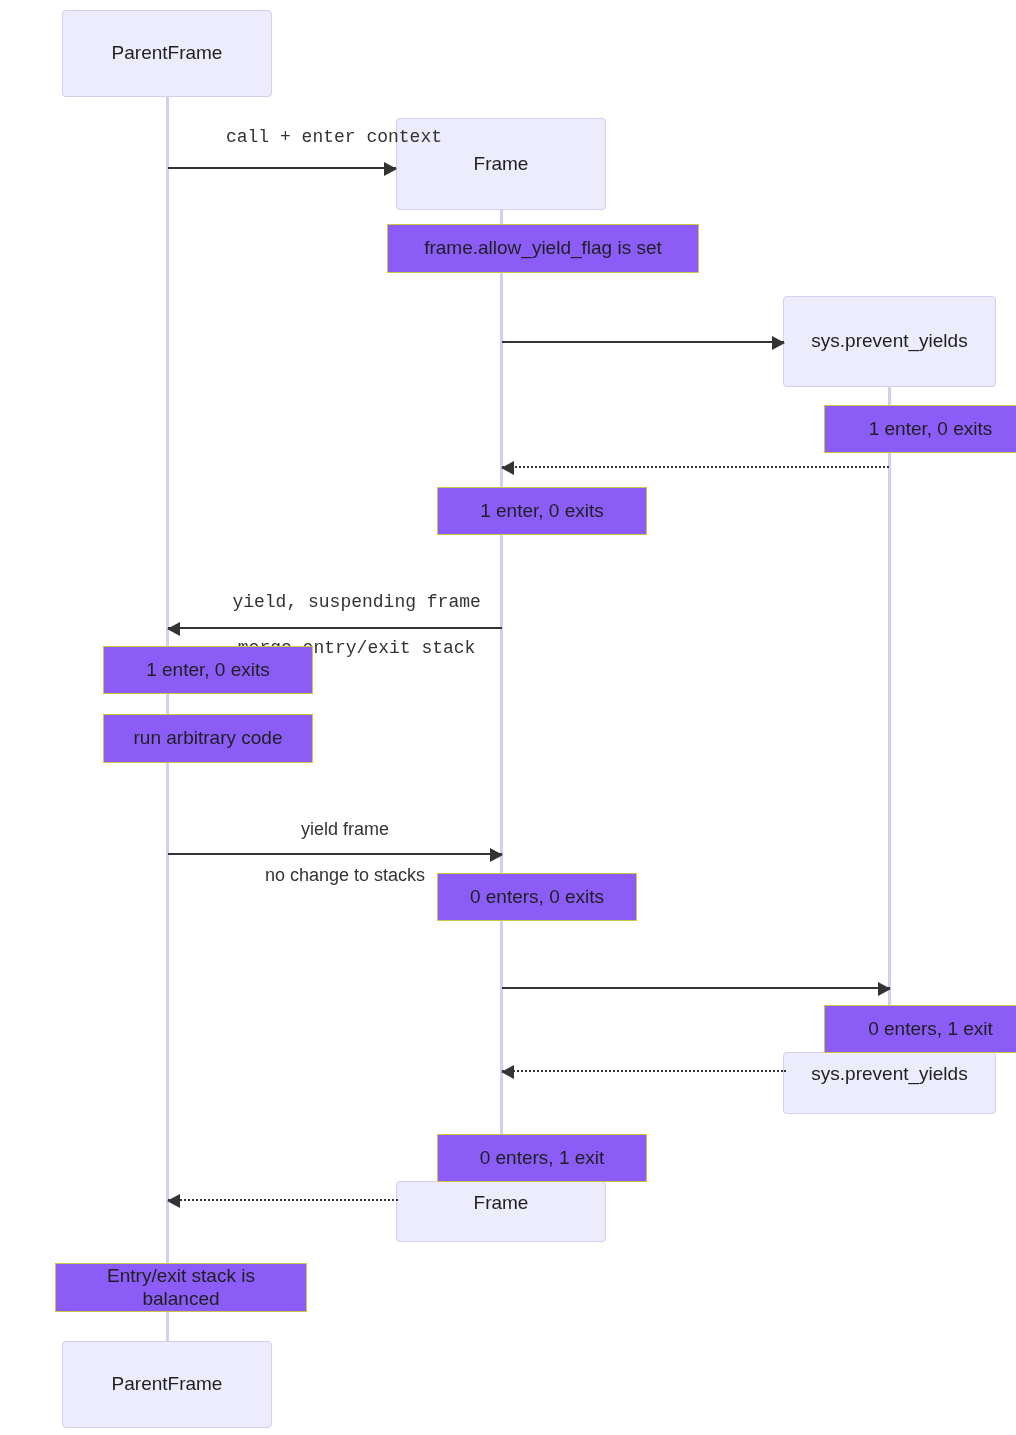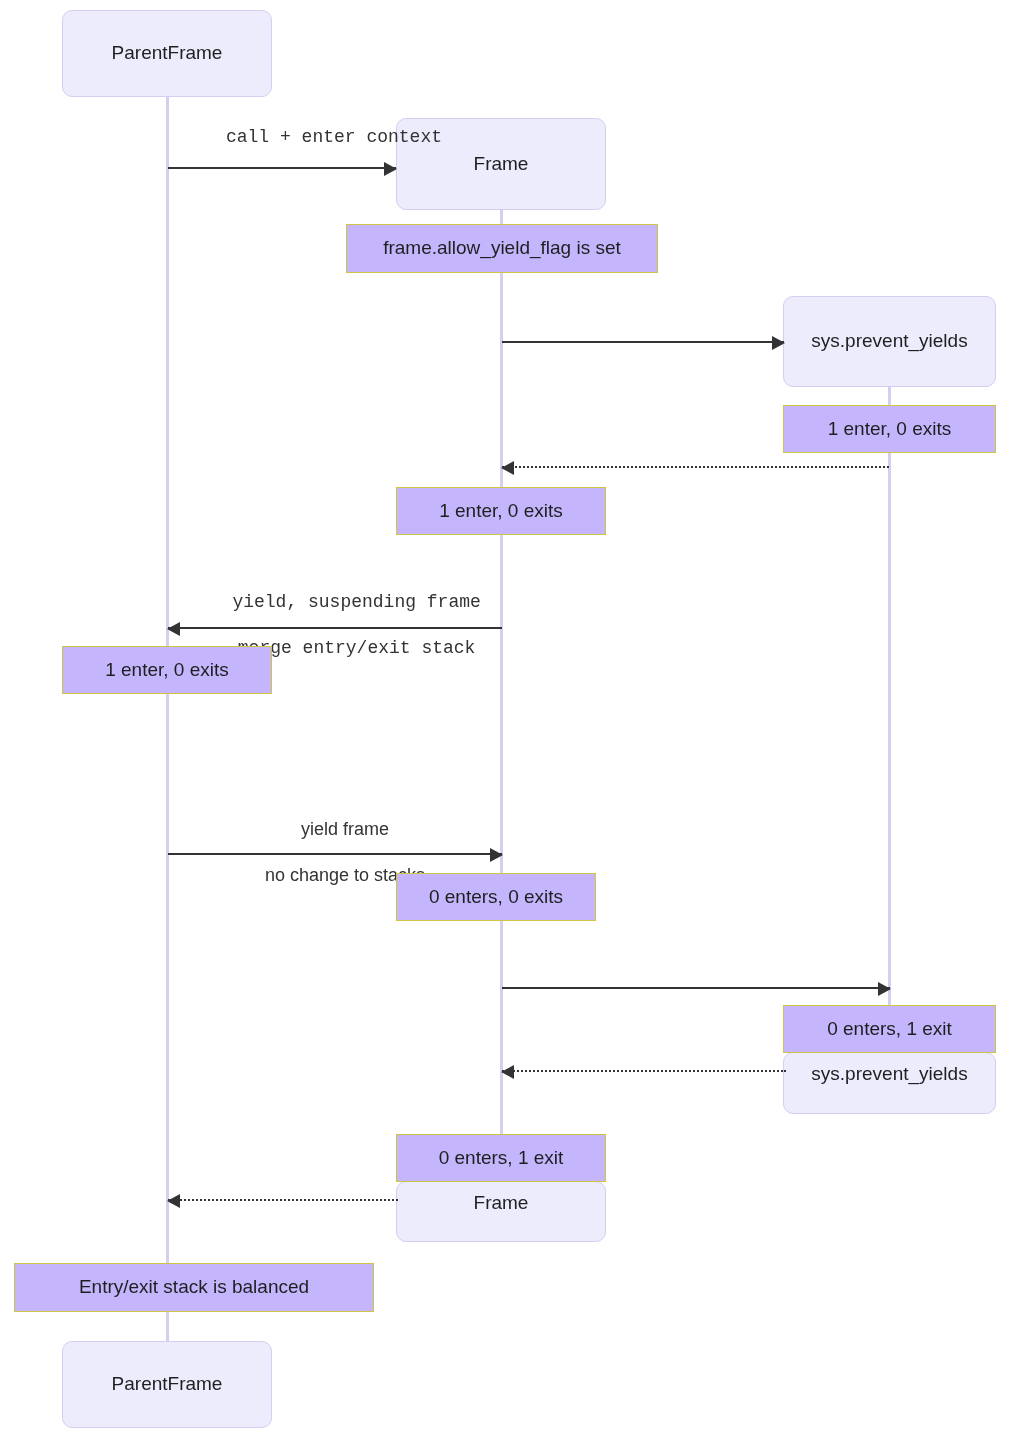--- a/index.html
+++ b/index.html
@@ -24,52 +24,53 @@
     width: 3px;
     background: #d6cdf0;
   }
 
   
   .actor-box {
     position: absolute;
     box-sizing: border-box;
     background: #ececfd;
     border: 1px solid #d6cdf0;
-    border-radius: 10px;
+    border-radius: 4px;
     display: flex;
     align-items: center;
     justify-content: center;
     color: #1f1f20;
     font-size: 19px;
     line-height: 1.2;
     text-align: center;
   }
   .actor-box .label-top {
     position: absolute;
     top: 10px;
     left: 0;
     right: 0;
     text-align: center;
   }
 
   
   .note {
     position: absolute;
     box-sizing: border-box;
-    background: #c4b5fd;
+    background: #8b5cf6;
     border: 1px solid #d0c541;
     display: flex;
     align-items: center;
     justify-content: center;
     color: #1f1f20;
     font-size: 19px;
     line-height: 1.2;
     text-align: center;
     padding: 8px 10px;
     z-index: 5;
+    margin-left: 41px;
   }
 
   
   .msg {
     position: absolute;
     height: 0;
     border-top: 2px solid #333333;
     z-index: 3;
   }
   .msg.dashed {
@@ -155,20 +156,23 @@
     <span>merge entry/exit stack</span>
   </div>
   <div class="msg" style="left:168px; top:627px; width:334px;">
     <span class="arrowhead left"></span>
   </div>
 
   <div class="note" style="left:62px; top:646px; width:210px; height:48px;">
     <span>1 enter, 0 exits</span>
   </div>
 
+  <div class="note" style="left:62px; top:714px; width:210px; height:49px;">
+    <span>run arbitrary code</span>
+  </div>
 
   <div class="msg-label" style="left:168px; top:795px; width:334px;">
     <span>yield frame</span><br>
     <span>no change to stacks</span>
   </div>
   <div class="msg" style="left:168px; top:853px; width:334px;">
     <span class="arrowhead right"></span>
   </div>
 
   <div class="note" style="left:396px; top:873px; width:200px; height:48px;">
@@ -196,21 +200,21 @@
   </div>
 
   <div class="actor-box" style="left:396px; top:1181px; width:210px; height:61px;">
     <span class="label-top">Frame</span>
   </div>
 
   <div class="msg dashed" style="left:168px; top:1199px; width:230px;">
     <span class="arrowhead left"></span>
   </div>
 
-  <div class="note" style="left:14px; top:1263px; width:360px; height:49px;">
+  <div class="note" style="left:14px; top:1263px; width:252px; height:49px;">
     <span>Entry/exit stack is balanced</span>
   </div>
 
   <div class="actor-box" style="left:62px; top:1341px; width:210px; height:87px;">
     <span>ParentFrame</span>
   </div>
 
 </div>
 
 </body></html>

